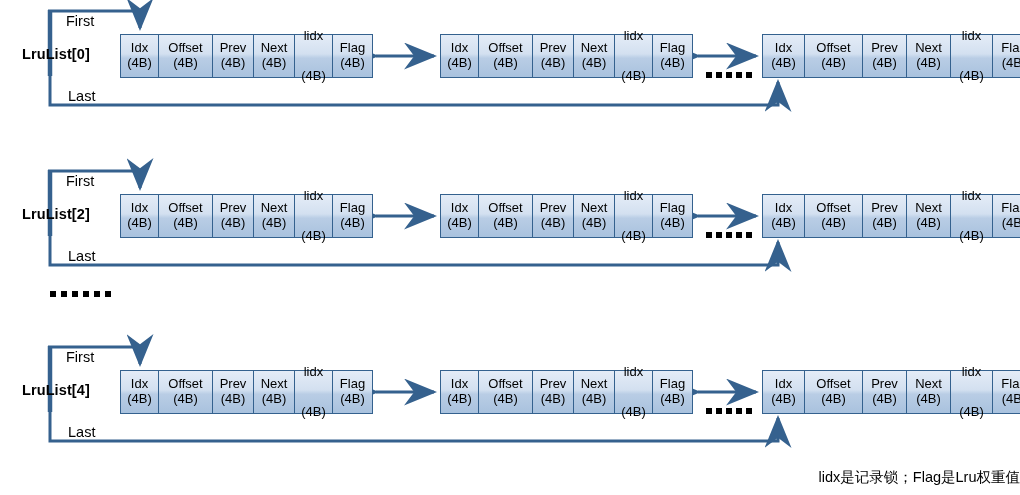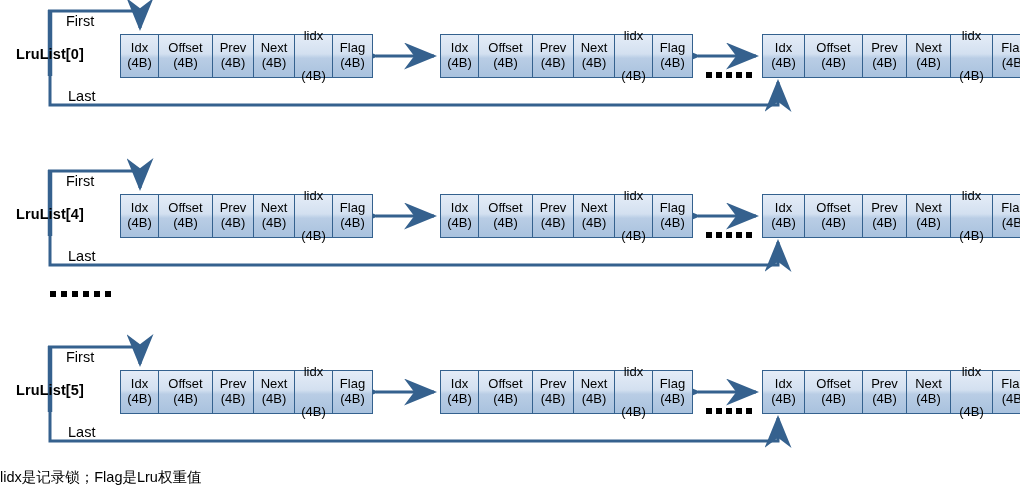--- a/index.html
+++ b/index.html
@@ -27,21 +27,21 @@
   .row {
     position: absolute;
     left: 0;
     width: 1020px;
     height: 120px;
   }
 
   
   .row-label {
     position: absolute;
-    left: 16px;
+    left: 22px;
     top: 46px;
     font-size: 14.5px;
     font-weight: bold;
     letter-spacing: 0.1px;
     white-space: nowrap;
     color: #000;
   }
 
   
   .link-text {
@@ -125,21 +125,21 @@
     height: 6px;
     background: #000;
   }
 
   
   .caption {
     position: absolute;
     left: 0;
     top: 468px;
     width: 1020px;
-    text-align: left;
+    text-align: right;
     font-size: 14.5px;
     color: #000;
   }
 </style>
 </head>
 <body>
 
 <div id="diagram">
 
   <div class="row" style="top:0px;">
@@ -264,21 +264,21 @@
       <path d="M50,76 L50,105 L778,105 L778,82" stroke="#35618e" stroke-width="3" fill="none" marker-end="url(#ah0b)"></path>
       <path d="M376,56 L434,56" stroke="#35618e" stroke-width="3" fill="none" marker-end="url(#ah0)" marker-start="url(#ah0)"></path>
       <path d="M698,56 L756,56" stroke="#35618e" stroke-width="3" fill="none" marker-end="url(#ah0)" marker-start="url(#ah0)"></path>
       <rect x="706" y="72" width="6" height="6" fill="#000"></rect>
       <rect x="716" y="72" width="6" height="6" fill="#000"></rect>
       <rect x="726" y="72" width="6" height="6" fill="#000"></rect>
       <rect x="736" y="72" width="6" height="6" fill="#000"></rect>
       <rect x="746" y="72" width="6" height="6" fill="#000"></rect>
     </svg>
 
-    <div class="row-label">LruList[4]</div>
+    <div class="row-label">LruList[2]</div>
     <div class="link-text first-text">First</div>
     <div class="link-text last-text">Last</div>
 
     <div class="node n-left">
       <div class="cell w-idx">
         <span class="cname">Idx</span>
         <span class="csize">(4B)</span>
       </div>
       <div class="cell w-offset">
         <span class="cname">Offset</span>
@@ -374,21 +374,21 @@
       <path d="M50,76 L50,105 L778,105 L778,82" stroke="#35618e" stroke-width="3" fill="none" marker-end="url(#ah0b)"></path>
       <path d="M376,56 L434,56" stroke="#35618e" stroke-width="3" fill="none" marker-end="url(#ah0)" marker-start="url(#ah0)"></path>
       <path d="M698,56 L756,56" stroke="#35618e" stroke-width="3" fill="none" marker-end="url(#ah0)" marker-start="url(#ah0)"></path>
       <rect x="706" y="72" width="6" height="6" fill="#000"></rect>
       <rect x="716" y="72" width="6" height="6" fill="#000"></rect>
       <rect x="726" y="72" width="6" height="6" fill="#000"></rect>
       <rect x="736" y="72" width="6" height="6" fill="#000"></rect>
       <rect x="746" y="72" width="6" height="6" fill="#000"></rect>
     </svg>
 
-    <div class="row-label">LruList[5]</div>
+    <div class="row-label">LruList[4]</div>
     <div class="link-text first-text">First</div>
     <div class="link-text last-text">Last</div>
 
     <div class="node n-left">
       <div class="cell w-idx">
         <span class="cname">Idx</span>
         <span class="csize">(4B)</span>
       </div>
       <div class="cell w-offset">
         <span class="cname">Offset</span>

